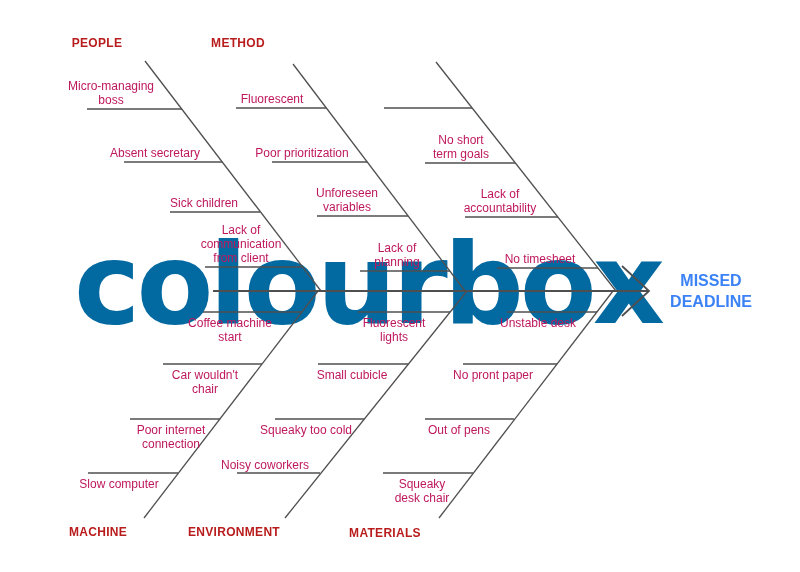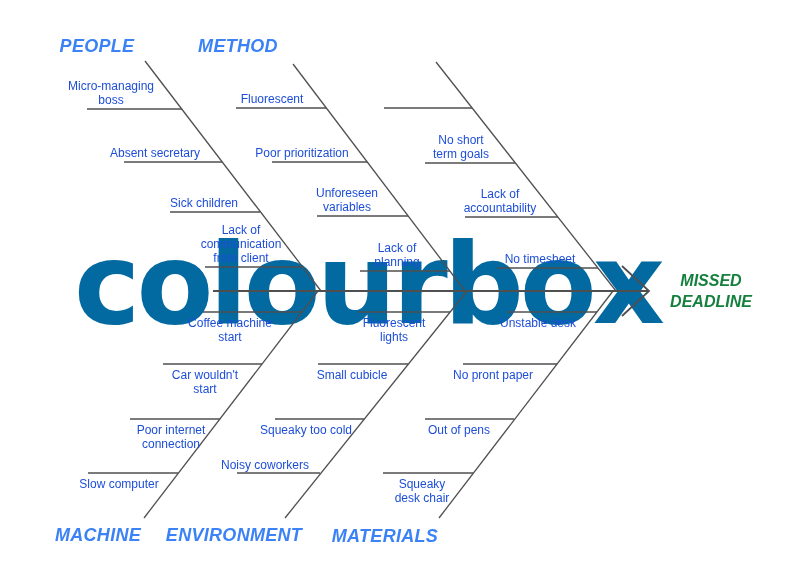--- a/index.html
+++ b/index.html
@@ -9,35 +9,33 @@
   }
   .watermark{
     position:absolute;left:74px;top:228px;z-index:0;
     font-family:"DejaVu Sans",sans-serif;font-weight:bold;
     font-size:112px;line-height:1;letter-spacing:-4px;color:#0369a1;
     user-select:none;white-space:nowrap;
   }
   svg.skel{position:absolute;left:0;top:0;z-index:1;}
   .cat{
     position:absolute;z-index:2;transform:translateX(-50%);
-    font-size:18px;font-weight:bold;color:#3b82f6;letter-spacing:.3px;
+    font-size:12px;font-weight:bold;color:#b91c1c;letter-spacing:.3px;
     white-space:nowrap;
-    font-style:italic;
   }
   .cause{
     position:absolute;z-index:2;transform:translateX(-50%);
-    font-size:12px;line-height:1.17;color:#1d4ed8;text-align:center;
+    font-size:12px;line-height:1.17;color:#be185d;text-align:center;
   }
   .nw{white-space:nowrap;}
   .effect{
     position:absolute;z-index:2;left:711px;top:292px;width:100px;
     transform:translate(-50%,-50%);
-    font-size:16px;font-weight:bold;line-height:1.3;color:#15803d;
+    font-size:16px;font-weight:bold;line-height:1.3;color:#3b82f6;
     text-align:center;
-    font-style:italic;
   }
 </style>
 </head>
 <body>
 
 <div class="canvas">
 
   <div class="watermark">colourbox</div>
 
   <svg class="skel" width="800" height="572" viewBox="0 0 800 572">
@@ -101,21 +99,21 @@
   <div class="cause nw" style="left:272px;bottom:466px">Fluorescent</div>
   <div class="cause nw" style="left:302px;bottom:412px">Poor prioritization</div>
   <div class="cause" style="left:347px;bottom:358px;width:72px">Unforeseen variables</div>
   <div class="cause" style="left:397px;bottom:303px;width:54px">Lack of planning</div>
 
   <div class="cause" style="left:461px;bottom:411px;width:64px">No short term goals</div>
   <div class="cause" style="left:500px;bottom:357px;width:92px">Lack of accountability</div>
   <div class="cause nw" style="left:540px;bottom:306px">No timesheet</div>
 
   <div class="cause" style="left:230px;top:316px;width:95px">Coffee machine start</div>
-  <div class="cause" style="left:205px;top:368px;width:78px">Car wouldn't start</div>
+  <div class="cause" style="left:205px;top:368px;width:78px">Car wouldn't chair</div>
   <div class="cause" style="left:171px;top:423px;width:84px">Poor internet connection</div>
   <div class="cause nw" style="left:119px;top:477px">Slow computer</div>
 
   <div class="cause" style="left:394px;top:316px;width:72px">Fluorescent lights</div>
   <div class="cause nw" style="left:352px;top:368px">Small cubicle</div>
   <div class="cause nw" style="left:306px;top:423px">Squeaky too cold</div>
   <div class="cause nw" style="left:265px;top:458px">Noisy coworkers</div>
 
   <div class="cause nw" style="left:538px;top:316px">Unstable desk</div>
   <div class="cause nw" style="left:493px;top:368px">No pront paper</div>

